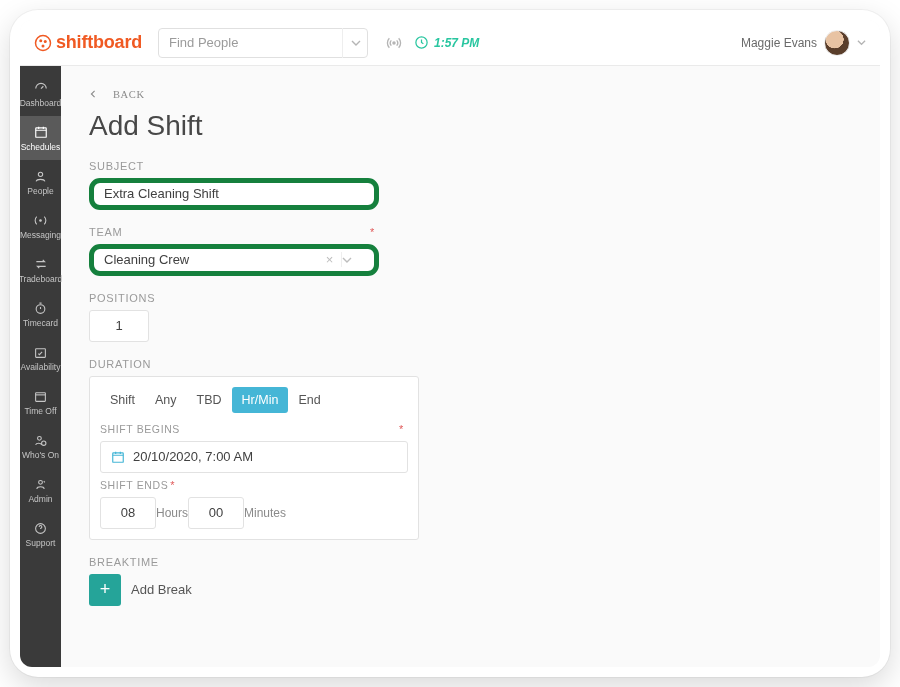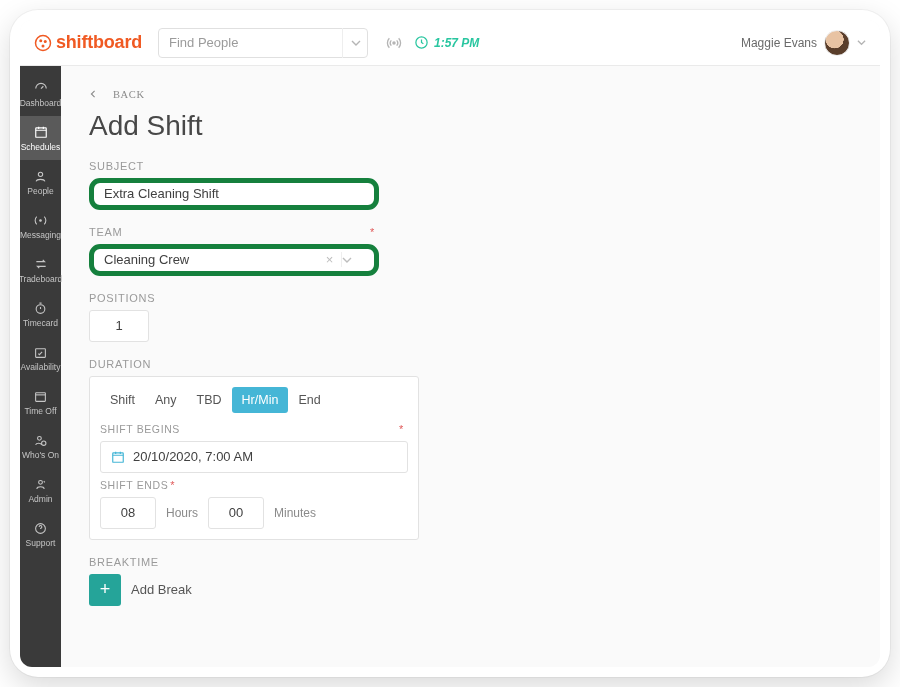--- a/index.html
+++ b/index.html
@@ -261,21 +261,21 @@
     border: 1px solid #e2e2e2;
     border-radius: 3px;
     background: #fff;
     display: flex;
     align-items: center;
     gap: 8px;
     padding: 0 10px;
     font-size: 13px;
     color: #414141;
   }
-  .hm-row { display: flex; align-items: center; gap: 10px; }
+  .hm-row { display: flex; align-items: center; }
   .hm-input {
     width: 56px;
     height: 32px;
     border: 1px solid #e2e2e2;
     border-radius: 3px;
     background: #fff;
     text-align: center;
     font-size: 13px;
     color: #414141;
   }

